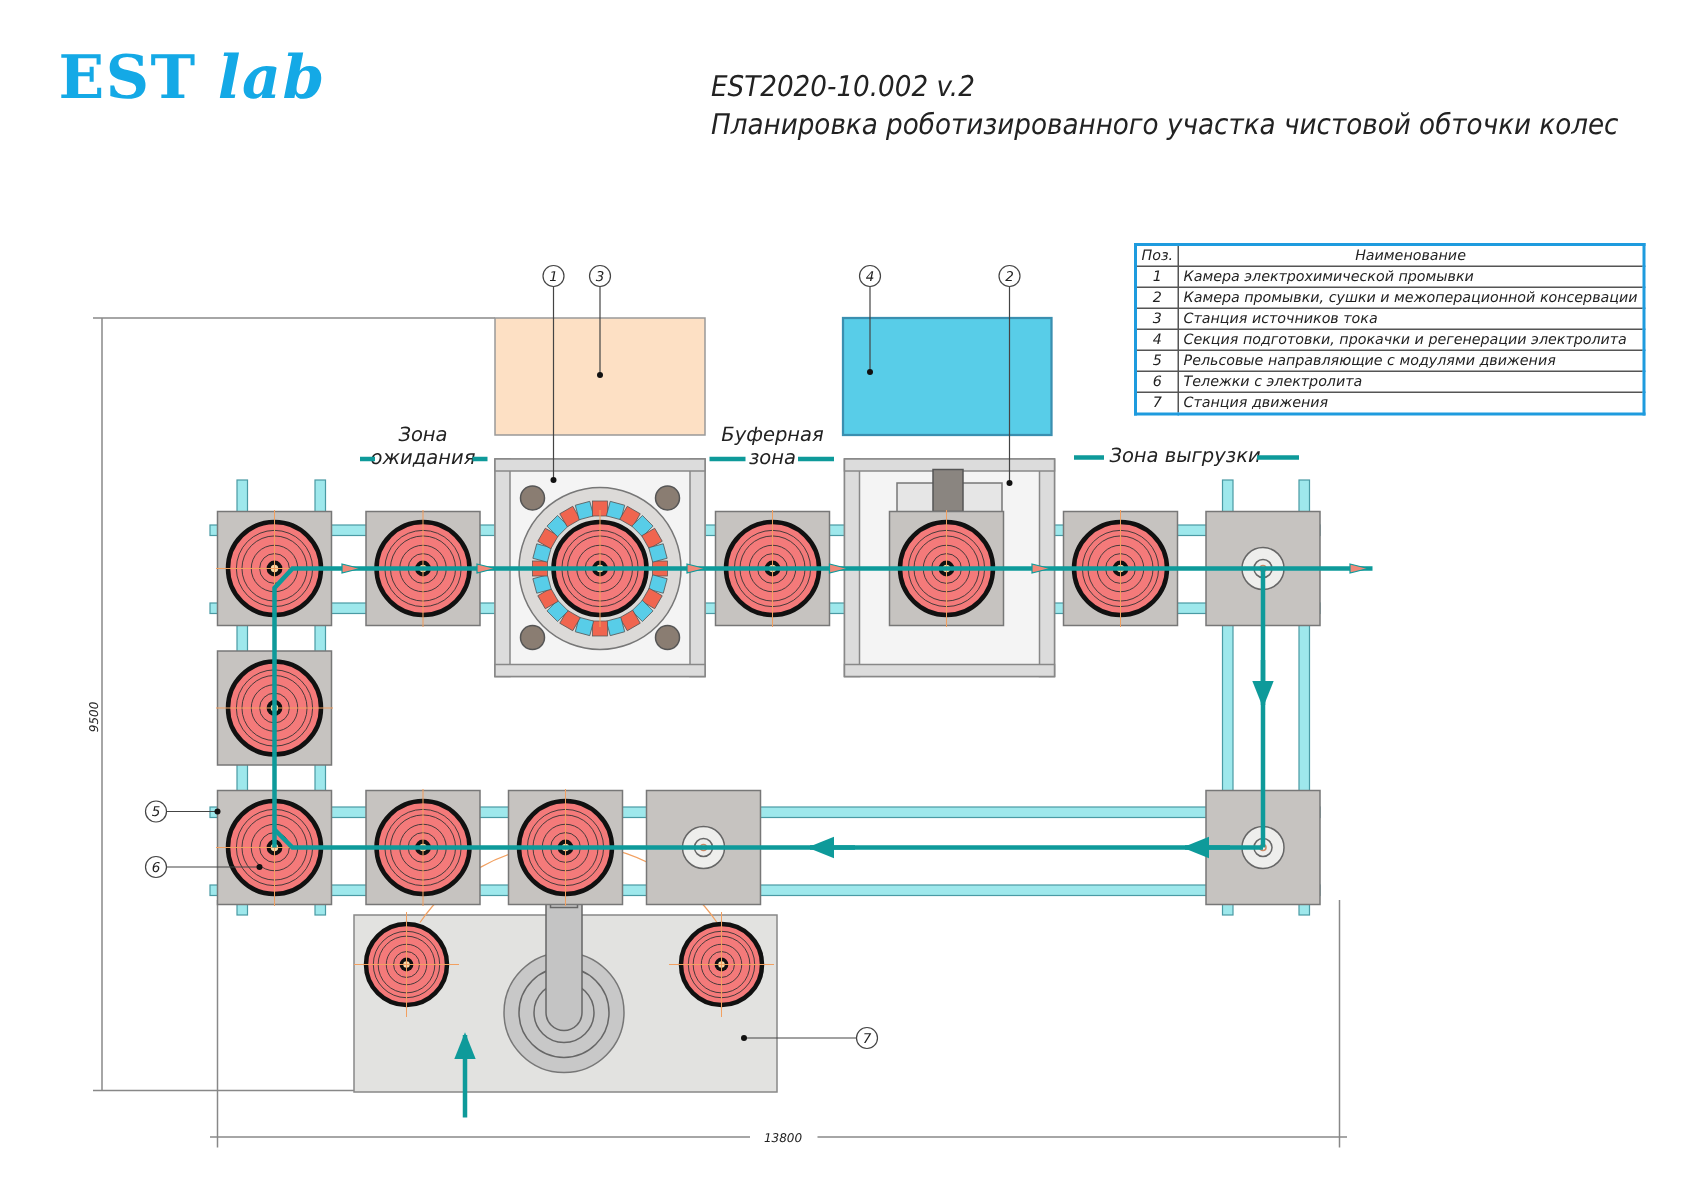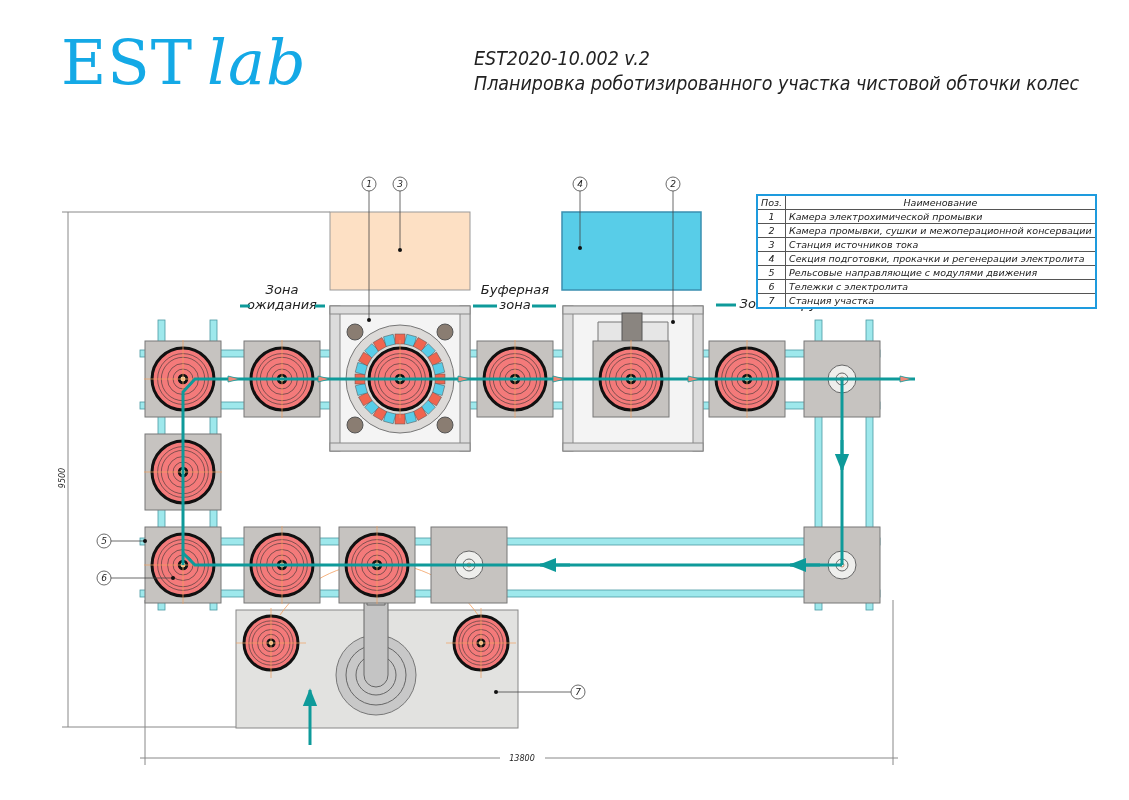--- a/index.html
+++ b/index.html
@@ -1,23 +1,23 @@
 <!DOCTYPE html>
 <html><head>
 <meta charset="utf-8">
 <style>
   html, body { margin:0; padding:0; background:#ffffff; }
   body { width:1129px; height:800px; position:relative; overflow:hidden; font-family:"DejaVu Sans", sans-serif; }
-  .logo { position:absolute; left:61px; top:32px; font-family:"DejaVu Serif", serif; font-weight:normal; font-size:62px; color:#14a9e6; letter-spacing:1px; line-height:1; }
+  .logo { position:absolute; left:39px; top:32px; font-family:"DejaVu Serif", serif; font-weight:bold; font-size:40px; color:#14a9e6; letter-spacing:1px; line-height:1; }
   .logo .lab { font-style:italic; margin-left:14px; }
   .doc-code { position:absolute; left:474px; top:47px; font-family:"DejaVu Sans", sans-serif; font-style:italic; font-weight:200; font-size:19px; color:#222; transform:scaleX(0.92); transform-origin:left; }
   .doc-title { position:absolute; left:474px; top:72px; font-family:"DejaVu Sans", sans-serif; font-style:italic; font-size:19px; color:#222; transform:scaleX(0.92); transform-origin:left; white-space:nowrap; }
   svg#drawing { position:absolute; left:0; top:0; }
   .lbl { font-family:"DejaVu Sans", sans-serif; font-style:italic; fill:#222; }
-  .legend { position:absolute; left:756px; top:162px; width:314px; border:2px solid #1e9bde; border-collapse:collapse; font-family:"DejaVu Sans", sans-serif; font-style:italic; font-size:9.5px; color:#222; background:#fff;margin-top:32px; }
+  .legend { position:absolute; left:756px; top:162px; width:314px; border:2px solid #1e9bde; border-collapse:collapse; font-family:"DejaVu Sans", sans-serif; font-style:italic; font-size:9.5px; color:#222; background:#fff; }
   .legend td, .legend th { border:1px solid #555; padding:0 3px; height:13px; line-height:13px; font-weight:normal; white-space:nowrap; }
   .legend th { text-align:center; }
   .legend td.pos { text-align:center; width:22px; }
 </style>
 </head>
 <body>
 
 <div class="logo"><span>EST</span><span class="lab">lab</span></div>
 <div class="doc-code">EST2020-10.002 v.2</div>
 <div class="doc-title">Планировка роботизированного участка чистовой обточки колес</div>
@@ -395,16 +395,16 @@
   <tr>
         <td class="pos">5</td>
         <td>Рельсовые направляющие с модулями движения</td>
       </tr>
   <tr>
         <td class="pos">6</td>
         <td>Тележки с электролита</td>
       </tr>
   <tr>
         <td class="pos">7</td>
-        <td>Станция участка</td>
+        <td>Станция движения</td>
       </tr>
 </tbody>
   </table>
 
 </body></html>

